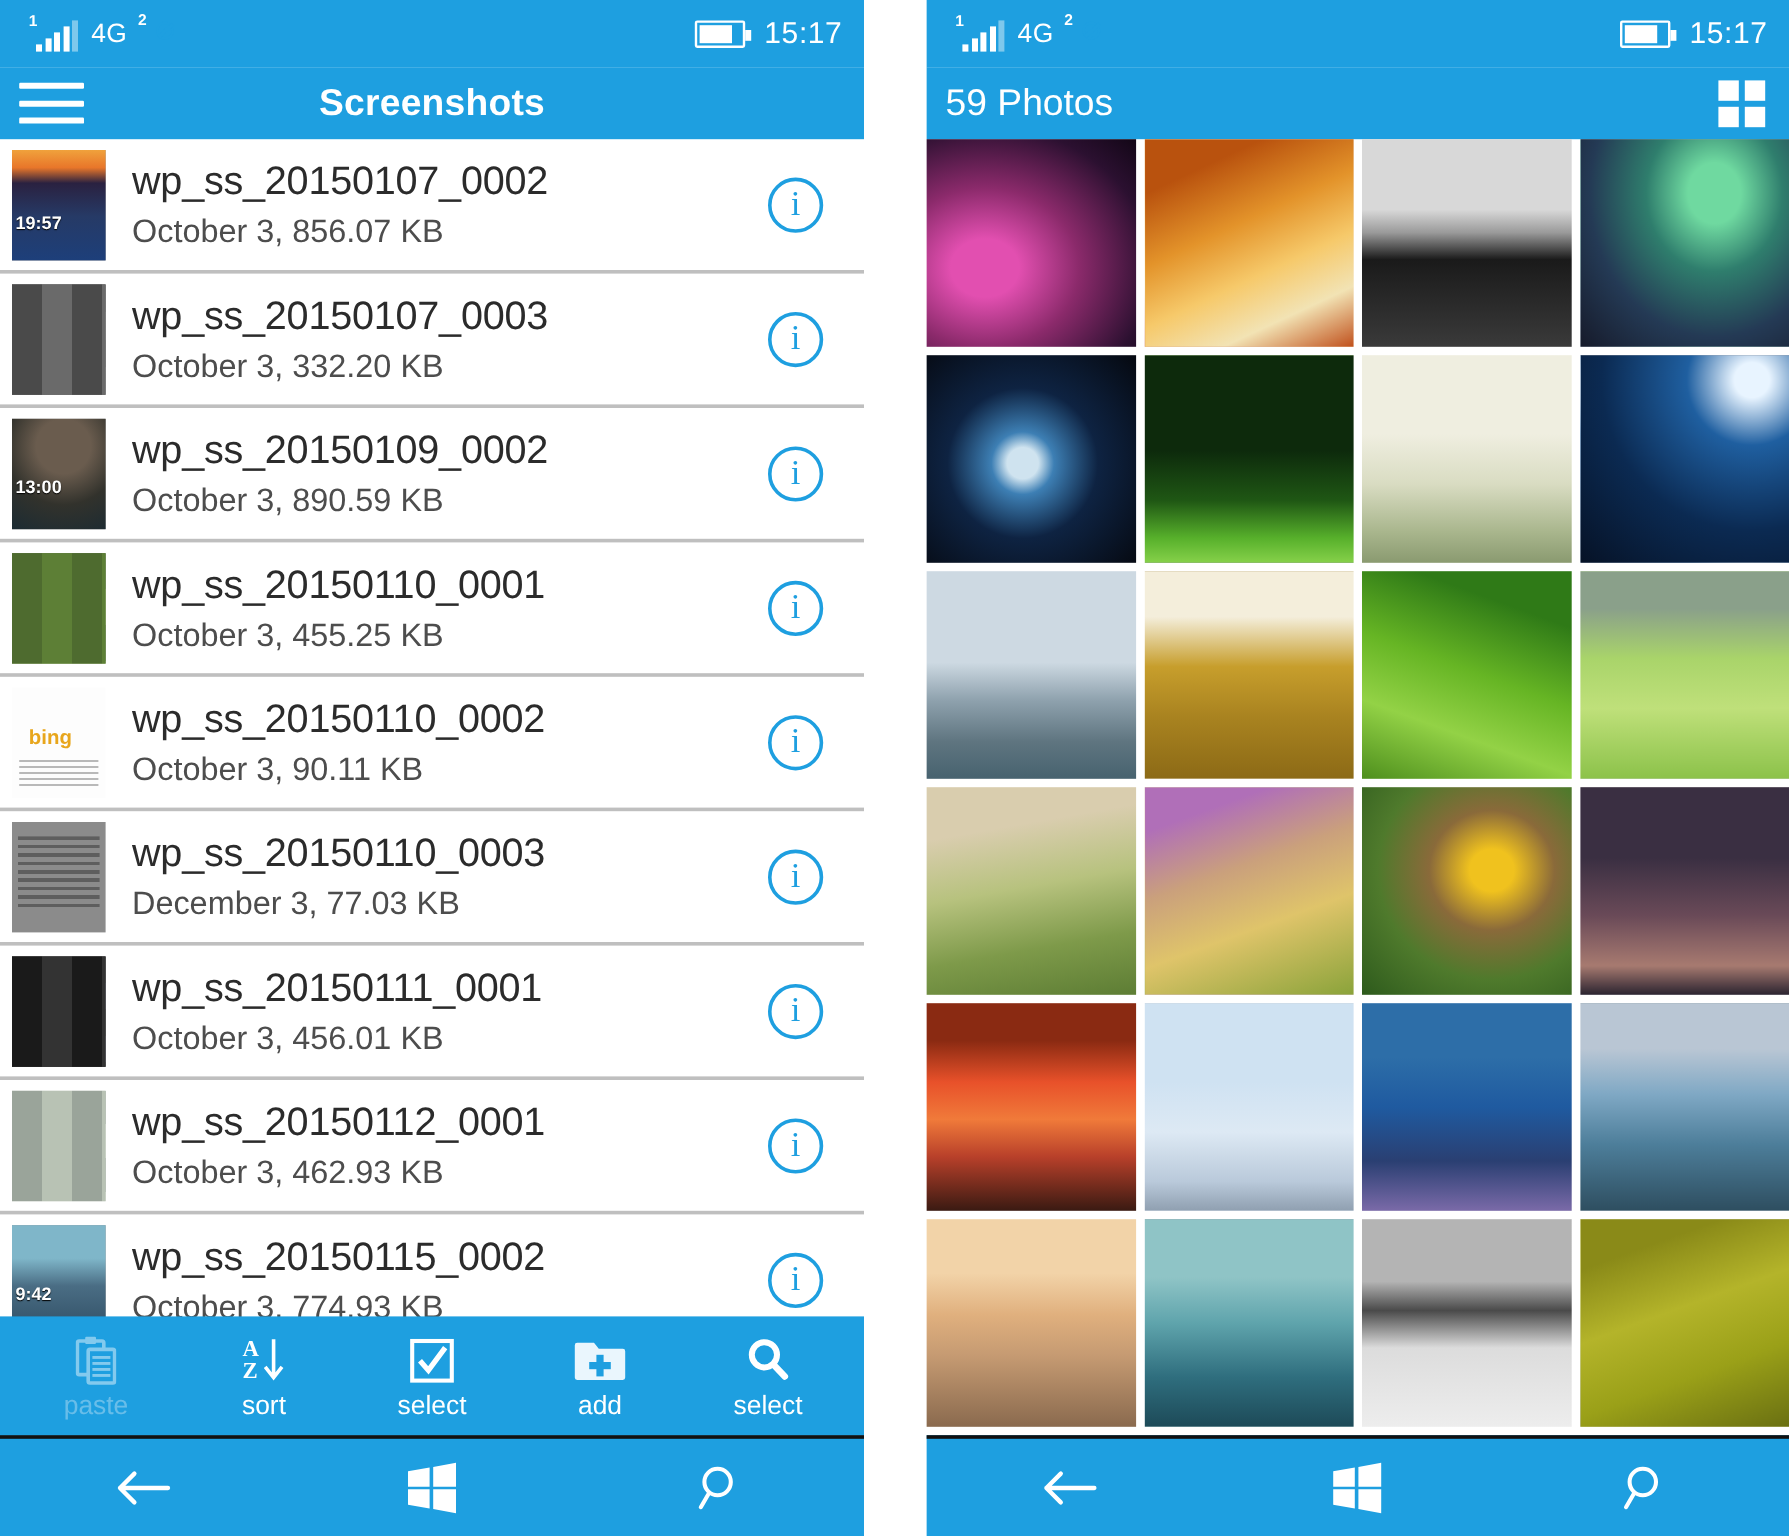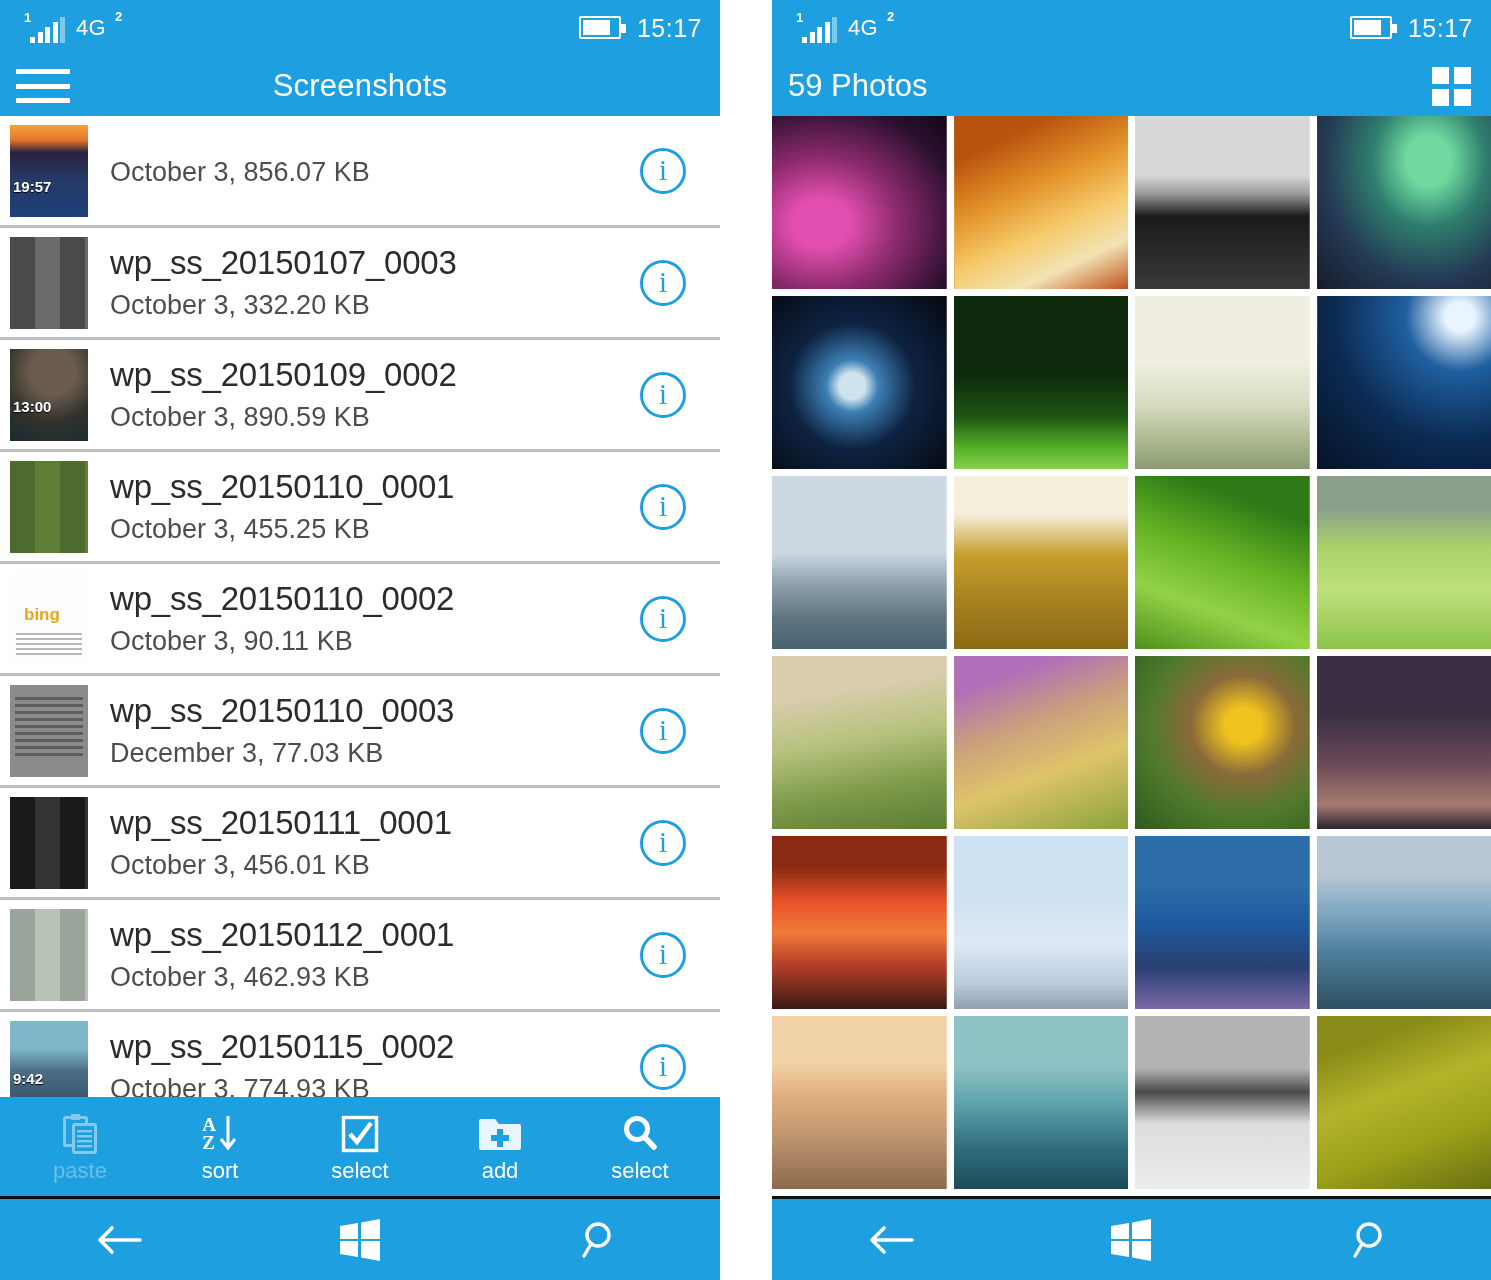--- a/index.html
+++ b/index.html
@@ -15,21 +15,21 @@
   .gap-col     { width: 52px; background: #ffffff; height: 1280px; flex: 0 0 52px; }
   .phone-right { width: 719px; }
 
   
   .status-bar {
     height: 56px; background: #1e9fe0; color: #fff;
     display: flex; align-items: center; justify-content: space-between;
     padding: 0 18px 0 24px;
   }
   .status-left  { display: flex; align-items: flex-start; gap: 11px; }
-  .status-right { display: flex; align-items: flex-start; gap: 16px; }
+  .status-right { display: flex; align-items: center; gap: 16px; }
   .sig-wrap { position: relative; display: flex; align-items: flex-end; height: 30px; padding-top: 4px; }
   .sig-sup { position: absolute; top: -2px; left: 0; font-size: 13px; line-height: 1; font-weight: 700; }
   .bars { display: flex; align-items: flex-end; gap: 2.5px; height: 24px; margin-left: 6px; }
   .bars i { display: block; width: 5px; background: #fff; }
   .bars i:nth-child(1){ height: 6px; }
   .bars i:nth-child(2){ height: 11px; }
   .bars i:nth-child(3){ height: 16px; }
   .bars i:nth-child(4){ height: 21px; }
   .bars i:nth-child(5){ height: 26px; background: #7ec8ec; }
   .net-label { font-size: 22px; line-height: 30px; font-weight: 400; letter-spacing: .3px; }
@@ -55,21 +55,21 @@
   .batt i { display:block; position:absolute; left:2px; top:2px; bottom:2px; width:72%; background:#fff; }
   .clock { font-size: 25px; line-height: 1; letter-spacing: .5px; }
 
   
   .app-header {
     height: 60px; background: #1e9fe0; color: #fff;
     display: flex; align-items: center; position: relative;
   }
   .hamburger { width: 54px; height: 34px; margin-left: 16px; display: flex; flex-direction: column; justify-content: space-between; cursor: pointer; }
   .hamburger span { display:block; height: 5px; background: #fff; border-radius: 1px; }
-  .app-title { position: absolute; left: 0; right: 0; text-align: center; font-size: 31px; font-weight: 400; letter-spacing: .2px; pointer-events: none; }
+  .app-title { position: absolute; left: 0; right: 0; text-align: center; font-size: 31px; font-weight: 700; letter-spacing: .2px; pointer-events: none; }
 
   
   .file-list { height: 1001px; overflow: hidden; background: #fff; }
   .file-row { display: flex; align-items: center; height: 112px; padding: 0 16px 0 10px; border-bottom: 3px solid #bfbfbf; position: relative; }
   .thumb { width: 78px; height: 92px; flex: 0 0 78px; background: #888; background-size: cover; background-position: center; overflow: hidden; position: relative; }
   .row-text { flex: 1 1 auto; padding-left: 22px; min-width: 0; }
   .row-title { font-size: 33px; color: #2b2b2b; line-height: 1.25; letter-spacing: -.2px; white-space: nowrap; }
   .row-sub { font-size: 27px; color: #4d4d4d; line-height: 1.35; margin-top: 4px; white-space: nowrap; }
   .info-icon {
     flex: 0 0 auto; width: 46px; height: 46px; border: 3px solid #1e9fe0; border-radius: 50%;
@@ -189,20 +189,21 @@
           <span></span>
         </div>
       <div class="app-title">Screenshots</div>
     </div>
 
     <div class="file-list">
 
       <div class="file-row">
         <div class="thumb t1"></div>
         <div class="row-text">
+          <div class="row-title">wp_ss_20150107_0002</div>
           <div class="row-sub">October 3, 856.07 KB</div>
         </div>
         <div class="info-icon">i</div>
       </div>
 
       <div class="file-row">
         <div class="thumb t2"></div>
         <div class="row-text">
           <div class="row-title">wp_ss_20150107_0003</div>
           <div class="row-sub">October 3, 332.20 KB</div>

